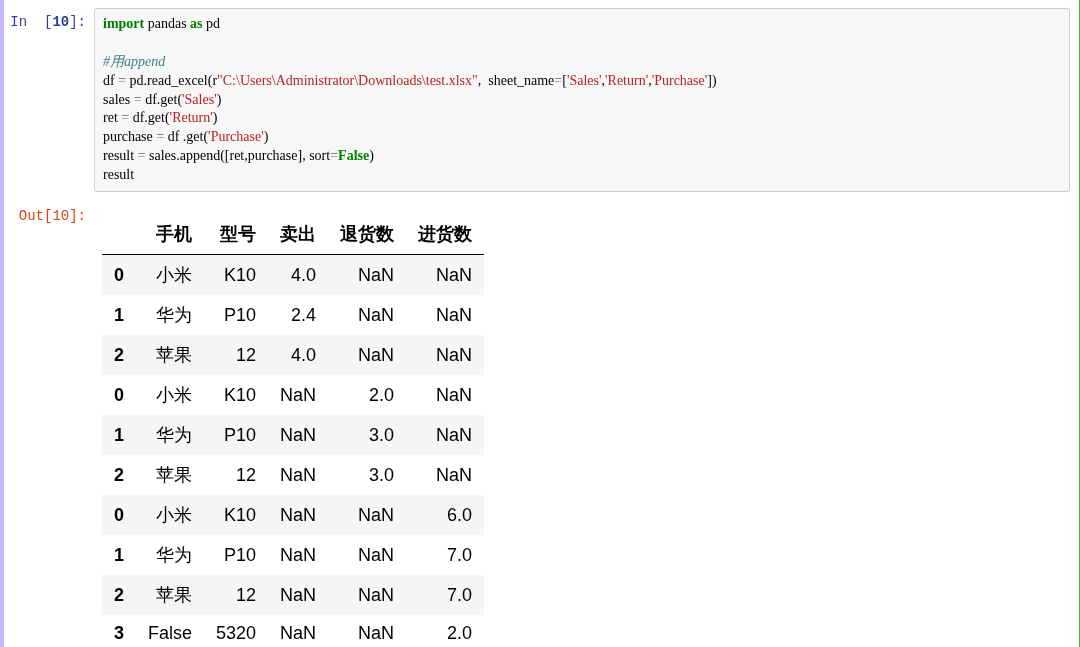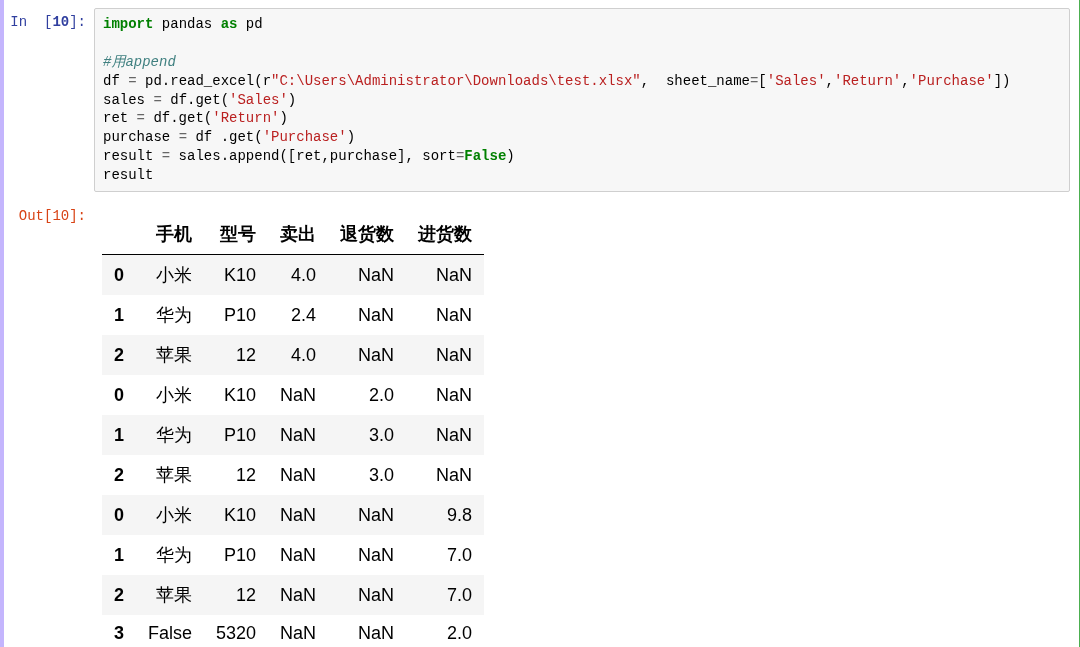--- a/index.html
+++ b/index.html
@@ -33,21 +33,21 @@
   .in-prompt { color: #303F9F; }
   .in-prompt .num { color: #303F9F; font-weight: bold; }
   .out-prompt { color: #D84315; }
   .out-prompt .num { color: #D84315; }
   .input-area {
     flex: 1;
     background: #F7F7F7;
     border: 1px solid #CFCFCF;
     border-radius: 2px;
     padding: 6px 8px;
-    font-family: Liberation Mono, monospace;
+    font-family: Liberation Serif, serif;
     font-size: 14px;
     line-height: 1.35;
     white-space: pre;
     overflow-x: auto;
     margin-right: 9px;
   }
   .kw { color: #008000; font-weight: bold; }
   .com { color: #408080; font-style: italic; }
   .str { color: #BA2121; }
   .op { color: #666666; }
@@ -170,21 +170,21 @@
               <td>NaN</td>
               <td>3.0</td>
               <td>NaN</td>
             </tr>
             <tr>
               <th>0</th>
               <td>小米</td>
               <td>K10</td>
               <td>NaN</td>
               <td>NaN</td>
-              <td>9.8</td>
+              <td>6.0</td>
             </tr>
             <tr>
               <th>1</th>
               <td>华为</td>
               <td>P10</td>
               <td>NaN</td>
               <td>NaN</td>
               <td>7.0</td>
             </tr>
             <tr>

